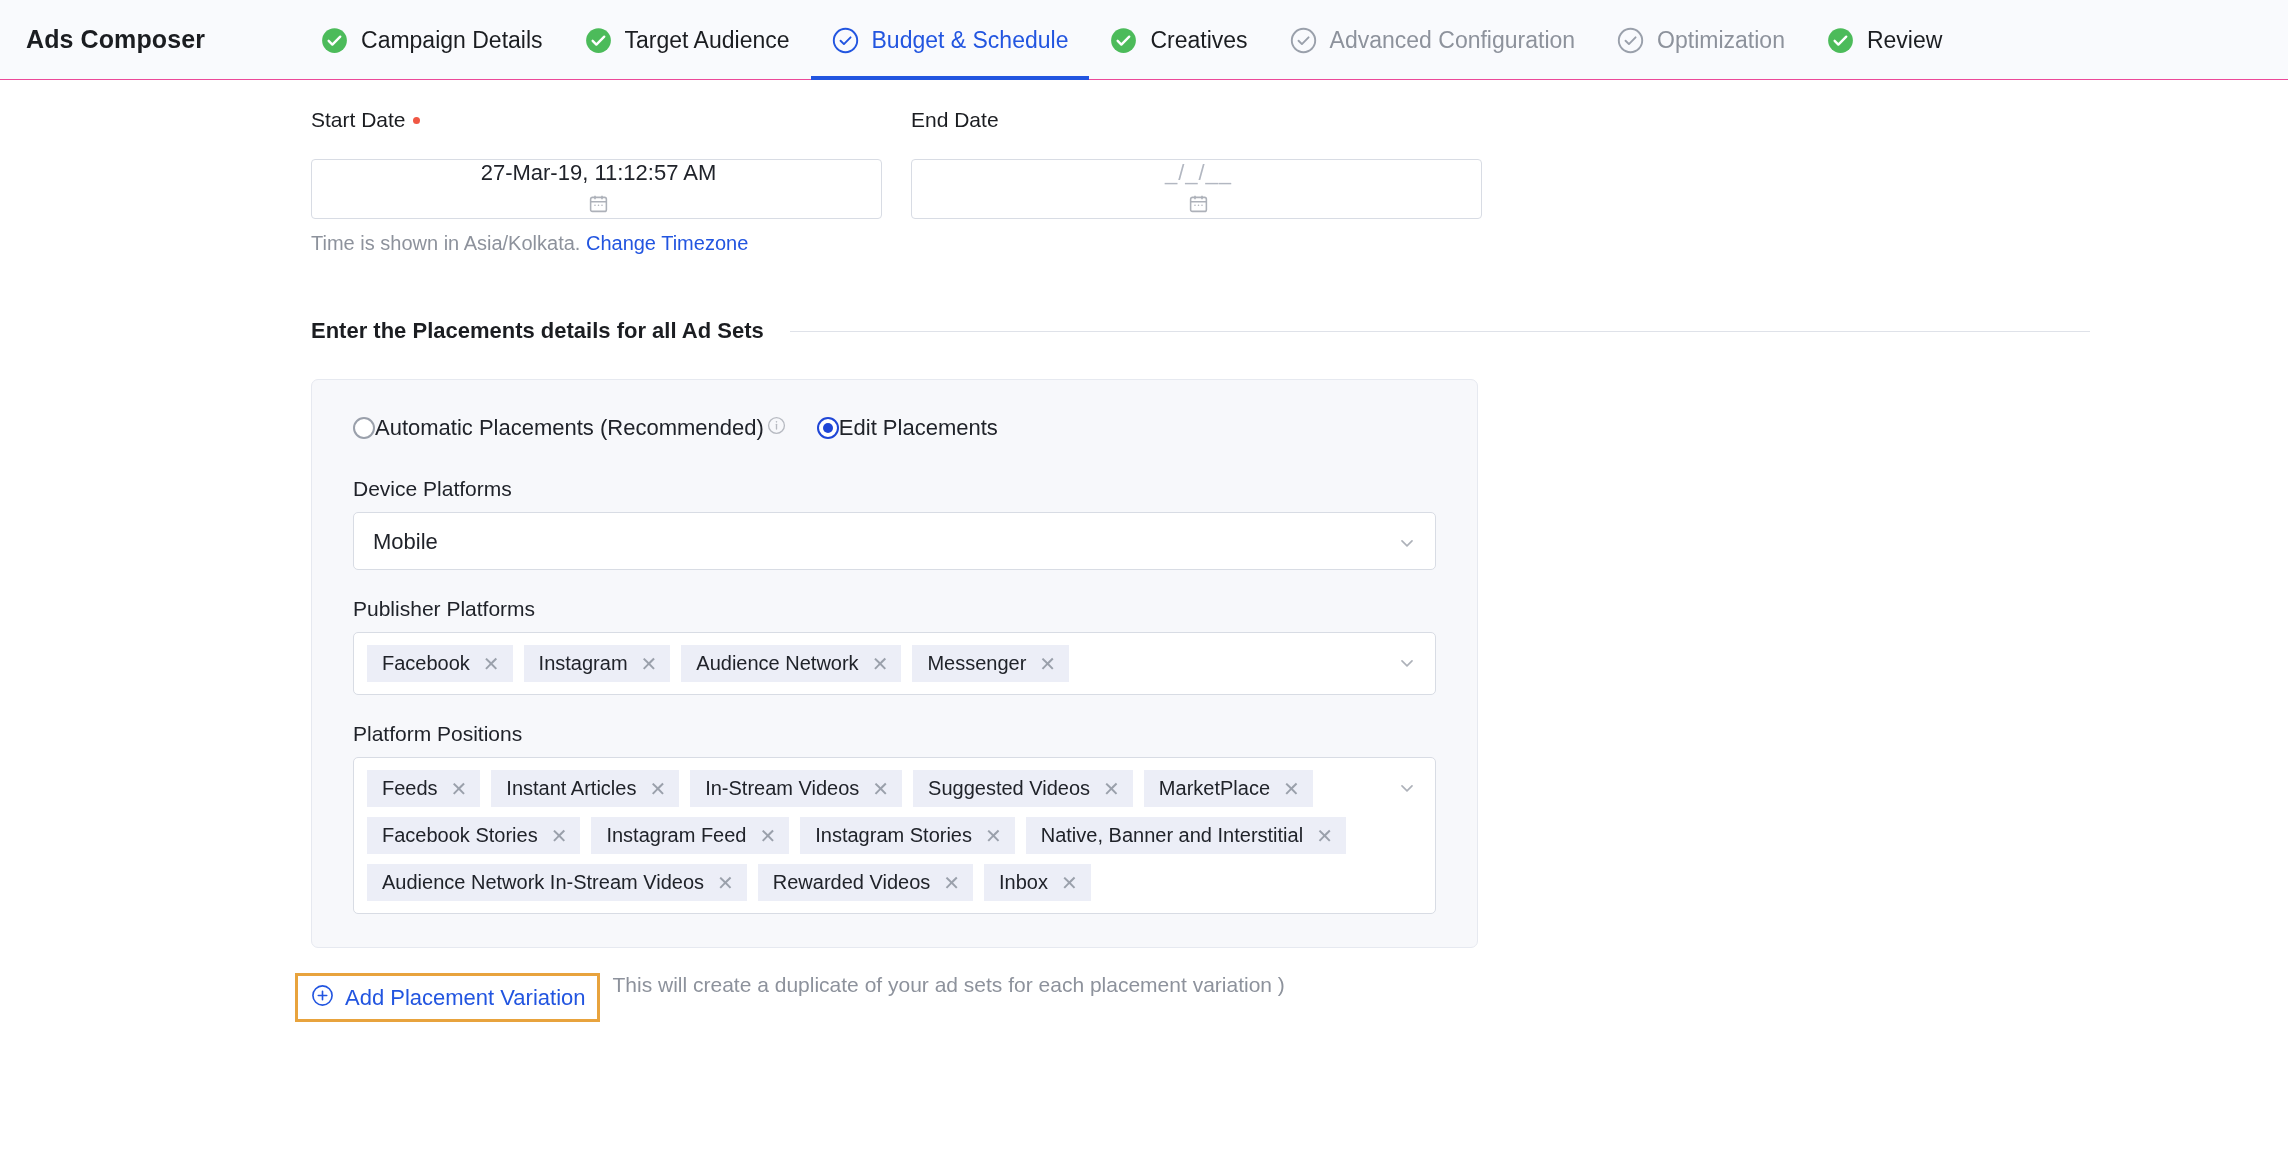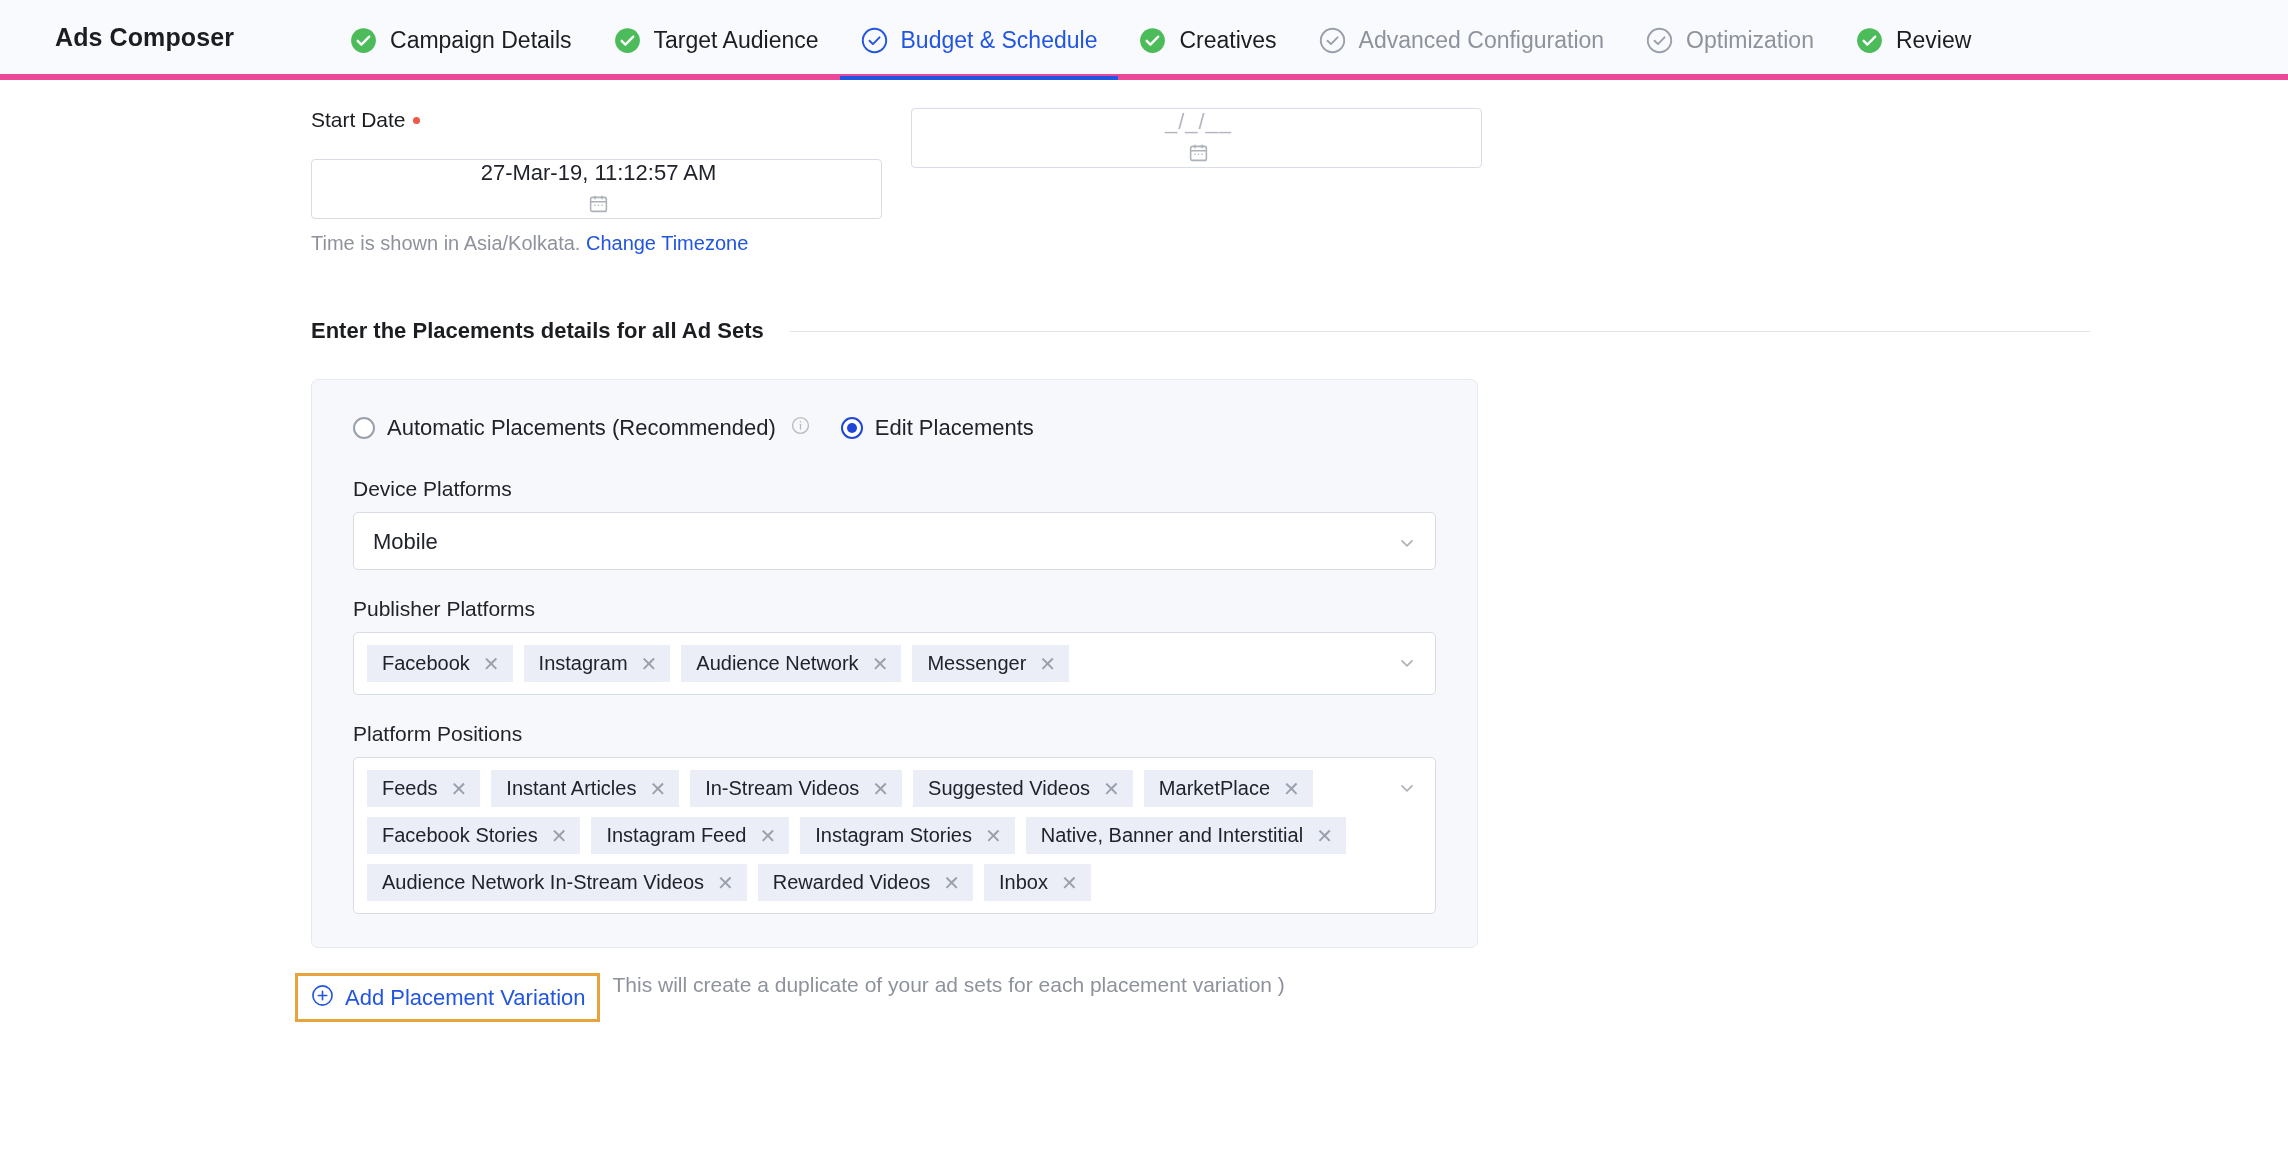--- a/index.html
+++ b/index.html
@@ -8,25 +8,24 @@
     background: #ffffff;
     font-family: "Liberation Sans", sans-serif;
     overflow: hidden;
   }
 
   
   .topbar {
     height: 80px;
     width: 2288px;
     background: #f9fafd;
-    border-bottom: 6px solid #ec4899;
+    border-bottom: 1px solid #ec4899;
     display: flex;
     align-items: stretch;
     position: relative;
-    padding-left: 29px;
   }
   .app-title {
     font-size: 25px;
     font-weight: bold;
     color: #1b1d21;
     display: flex;
     align-items: center;
     padding-left: 26px;
     letter-spacing: .1px;
   }
@@ -136,21 +135,20 @@
   .radio-row {
     display: flex;
     align-items: center;
     gap: 31px;
     padding-left: 14px;
     margin-bottom: 36px;
   }
   .radio-opt {
     display: flex;
     align-items: center;
-    gap: 12px;
     font-size: 22px;
     color: #20232a;
     cursor: pointer;
   }
   .rad {
     width: 22px; height: 22px; border-radius: 50%;
     border: 2px solid #9aa0ab;
     background: #fff;
     flex: 0 0 auto;
   }
@@ -340,20 +338,23 @@
               <path d="M3 10h18M8 3v4M16 3v4"></path>
             <circle cx="8" cy="14" r=".9" fill="#6b7280" stroke="none"></circle>
               <circle cx="12" cy="14" r=".9" fill="#6b7280" stroke="none"></circle>
               <circle cx="16" cy="14" r=".9" fill="#6b7280" stroke="none"></circle>
           </svg>
         </span>
       </div>
     </div>
 
     <div class="field">
+      <div class="flabel">
+        <span>End Date</span>
+      </div>
       <div class="inputbox">
         <span class="val ph">_/_/__</span>
         <span>
           <svg class="cal-ico" viewBox="0 0 24 24" fill="none" stroke="#6b7280" stroke-width="1.8">
             <rect x="3" y="5" width="18" height="16" rx="2"></rect>
               <path d="M3 10h18M8 3v4M16 3v4"></path>
             <circle cx="8" cy="14" r=".9" fill="#6b7280" stroke="none"></circle>
               <circle cx="12" cy="14" r=".9" fill="#6b7280" stroke="none"></circle>
               <circle cx="16" cy="14" r=".9" fill="#6b7280" stroke="none"></circle>
           </svg>

